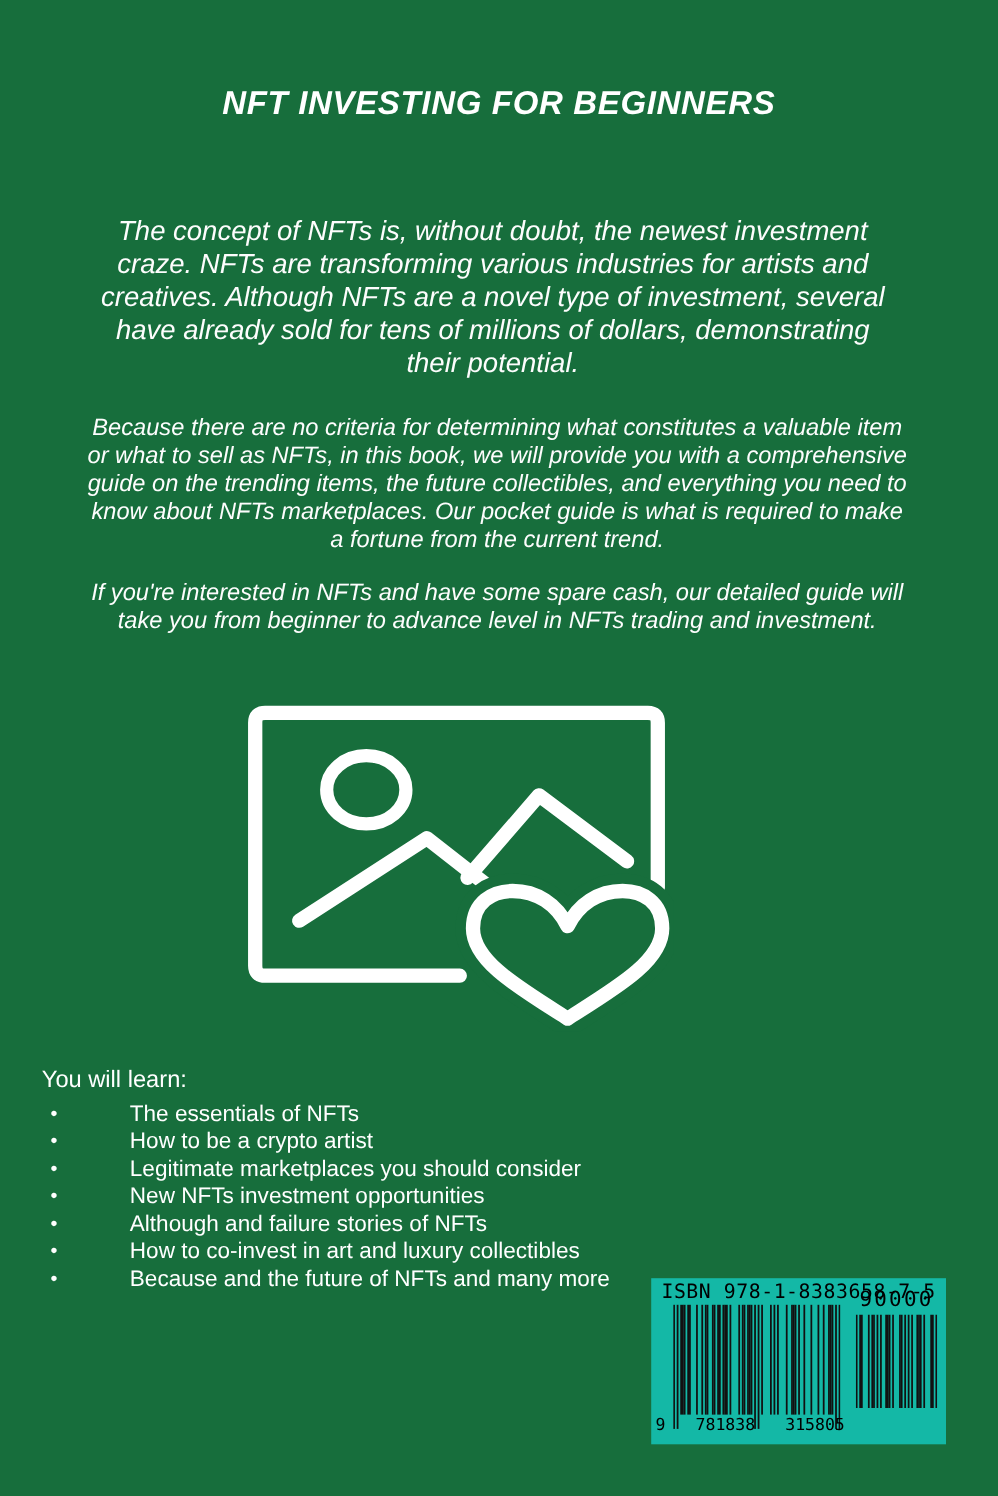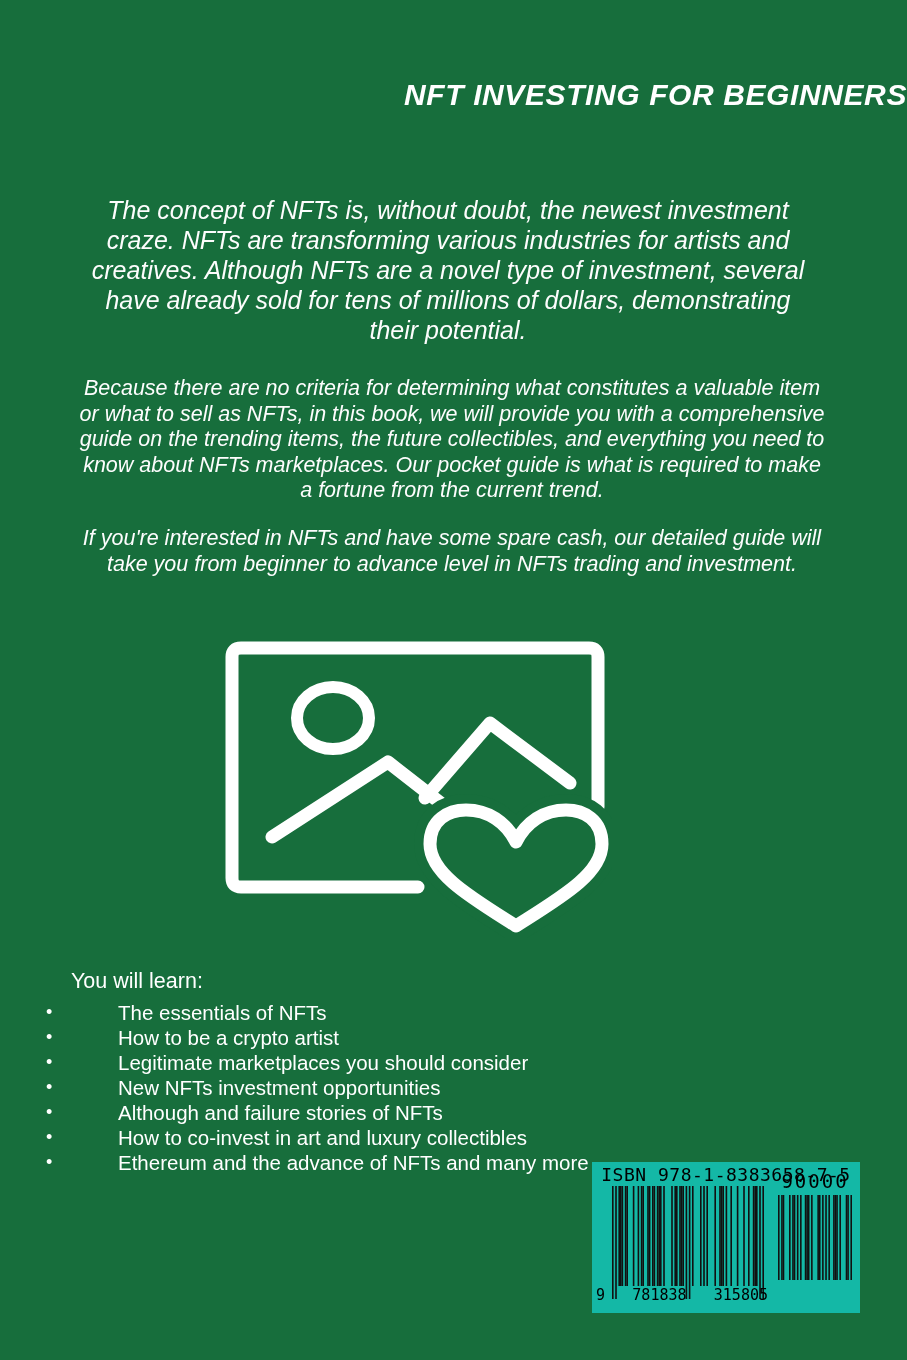--- a/index.html
+++ b/index.html
@@ -9,21 +9,21 @@
     background:#176E3C;
     color:#FFFFFF;
     font-family:"Liberation Sans", sans-serif;
     overflow:hidden;
   }
   .cover { position:absolute; inset:0; }
 
   .title {
     position:absolute;
     top:78px; left:0; width:100%;
-    text-align:right;
+    text-align:center;
     font-size:30px;
     font-weight:700;
     font-style:italic;
     letter-spacing:0.6px;
     color:#FFFFFF;
   }
 
   .para {
     position:absolute;
     left:24px;
@@ -36,21 +36,21 @@
   .para-2 { top:376px; width:856px; font-size:21.5px; line-height:25.5px; }
   .para-3 { top:526px; width:856px; font-size:21.5px; line-height:25.5px; }
 
   .nft-icon {
     position:absolute;
     left:222px; top:638px;
     width:390px; height:300px;
   }
 
   .learn { position:absolute; left:38px; top:968px; width:620px; }
-  .learn-heading { font-size:21.5px; line-height:26px; margin-bottom:6px;margin-left:33px; }
+  .learn-heading { font-size:21.5px; line-height:26px; margin-bottom:6px; }
   .learn-list { list-style:none; }
   .learn-list li {
     position:relative;
     padding-left:80px;
     font-size:20.5px;
     line-height:25px;
     height:25px;
     white-space:nowrap;
   }
   .learn-list .bullet {
@@ -124,21 +124,21 @@
 
   <div class="learn">
     <div class="learn-heading">You will learn:</div>
     <ul class="learn-list">
       <li><span class="bullet">•</span><span>The essentials of NFTs</span></li>
       <li><span class="bullet">•</span><span>How to be a crypto artist</span></li>
       <li><span class="bullet">•</span><span>Legitimate marketplaces you should consider</span></li>
       <li><span class="bullet">•</span><span>New NFTs investment opportunities</span></li>
       <li><span class="bullet">•</span><span>Although and failure stories of NFTs</span></li>
       <li><span class="bullet">•</span><span>How to co-invest in art and luxury collectibles</span></li>
-      <li><span class="bullet">•</span><span>Ethereum and the advance of NFTs and many more</span></li>
+      <li><span class="bullet">•</span><span>Because and the future of NFTs and many more</span></li>
     </ul>
   </div>
 
   <div class="barcode-box">
     <div class="isbn-label">ISBN 978-1-8383658-7-5</div>
     <svg class="main-barcode" viewBox="0 0 95 113" preserveAspectRatio="none" xmlns="http://www.w3.org/2000/svg">
         <rect x="0" y="0" width="1" height="113"></rect>
         <rect x="2" y="0" width="1" height="113"></rect>
         <rect x="4" y="0" width="1" height="100"></rect>
         <rect x="5" y="0" width="1" height="100"></rect>

